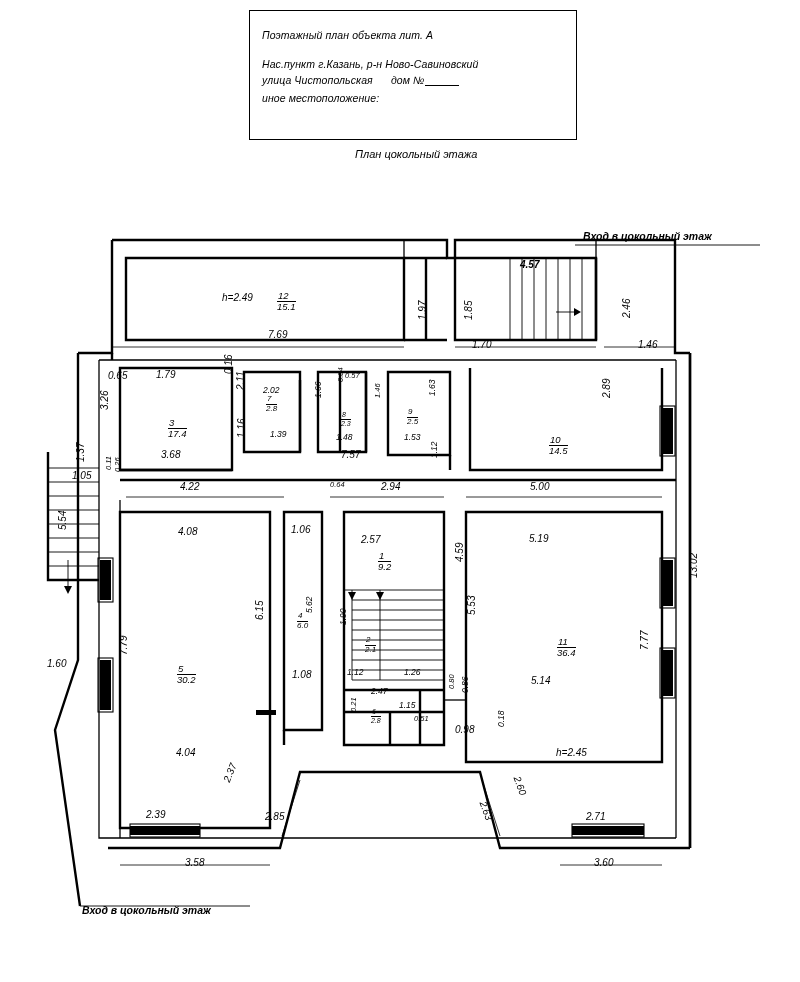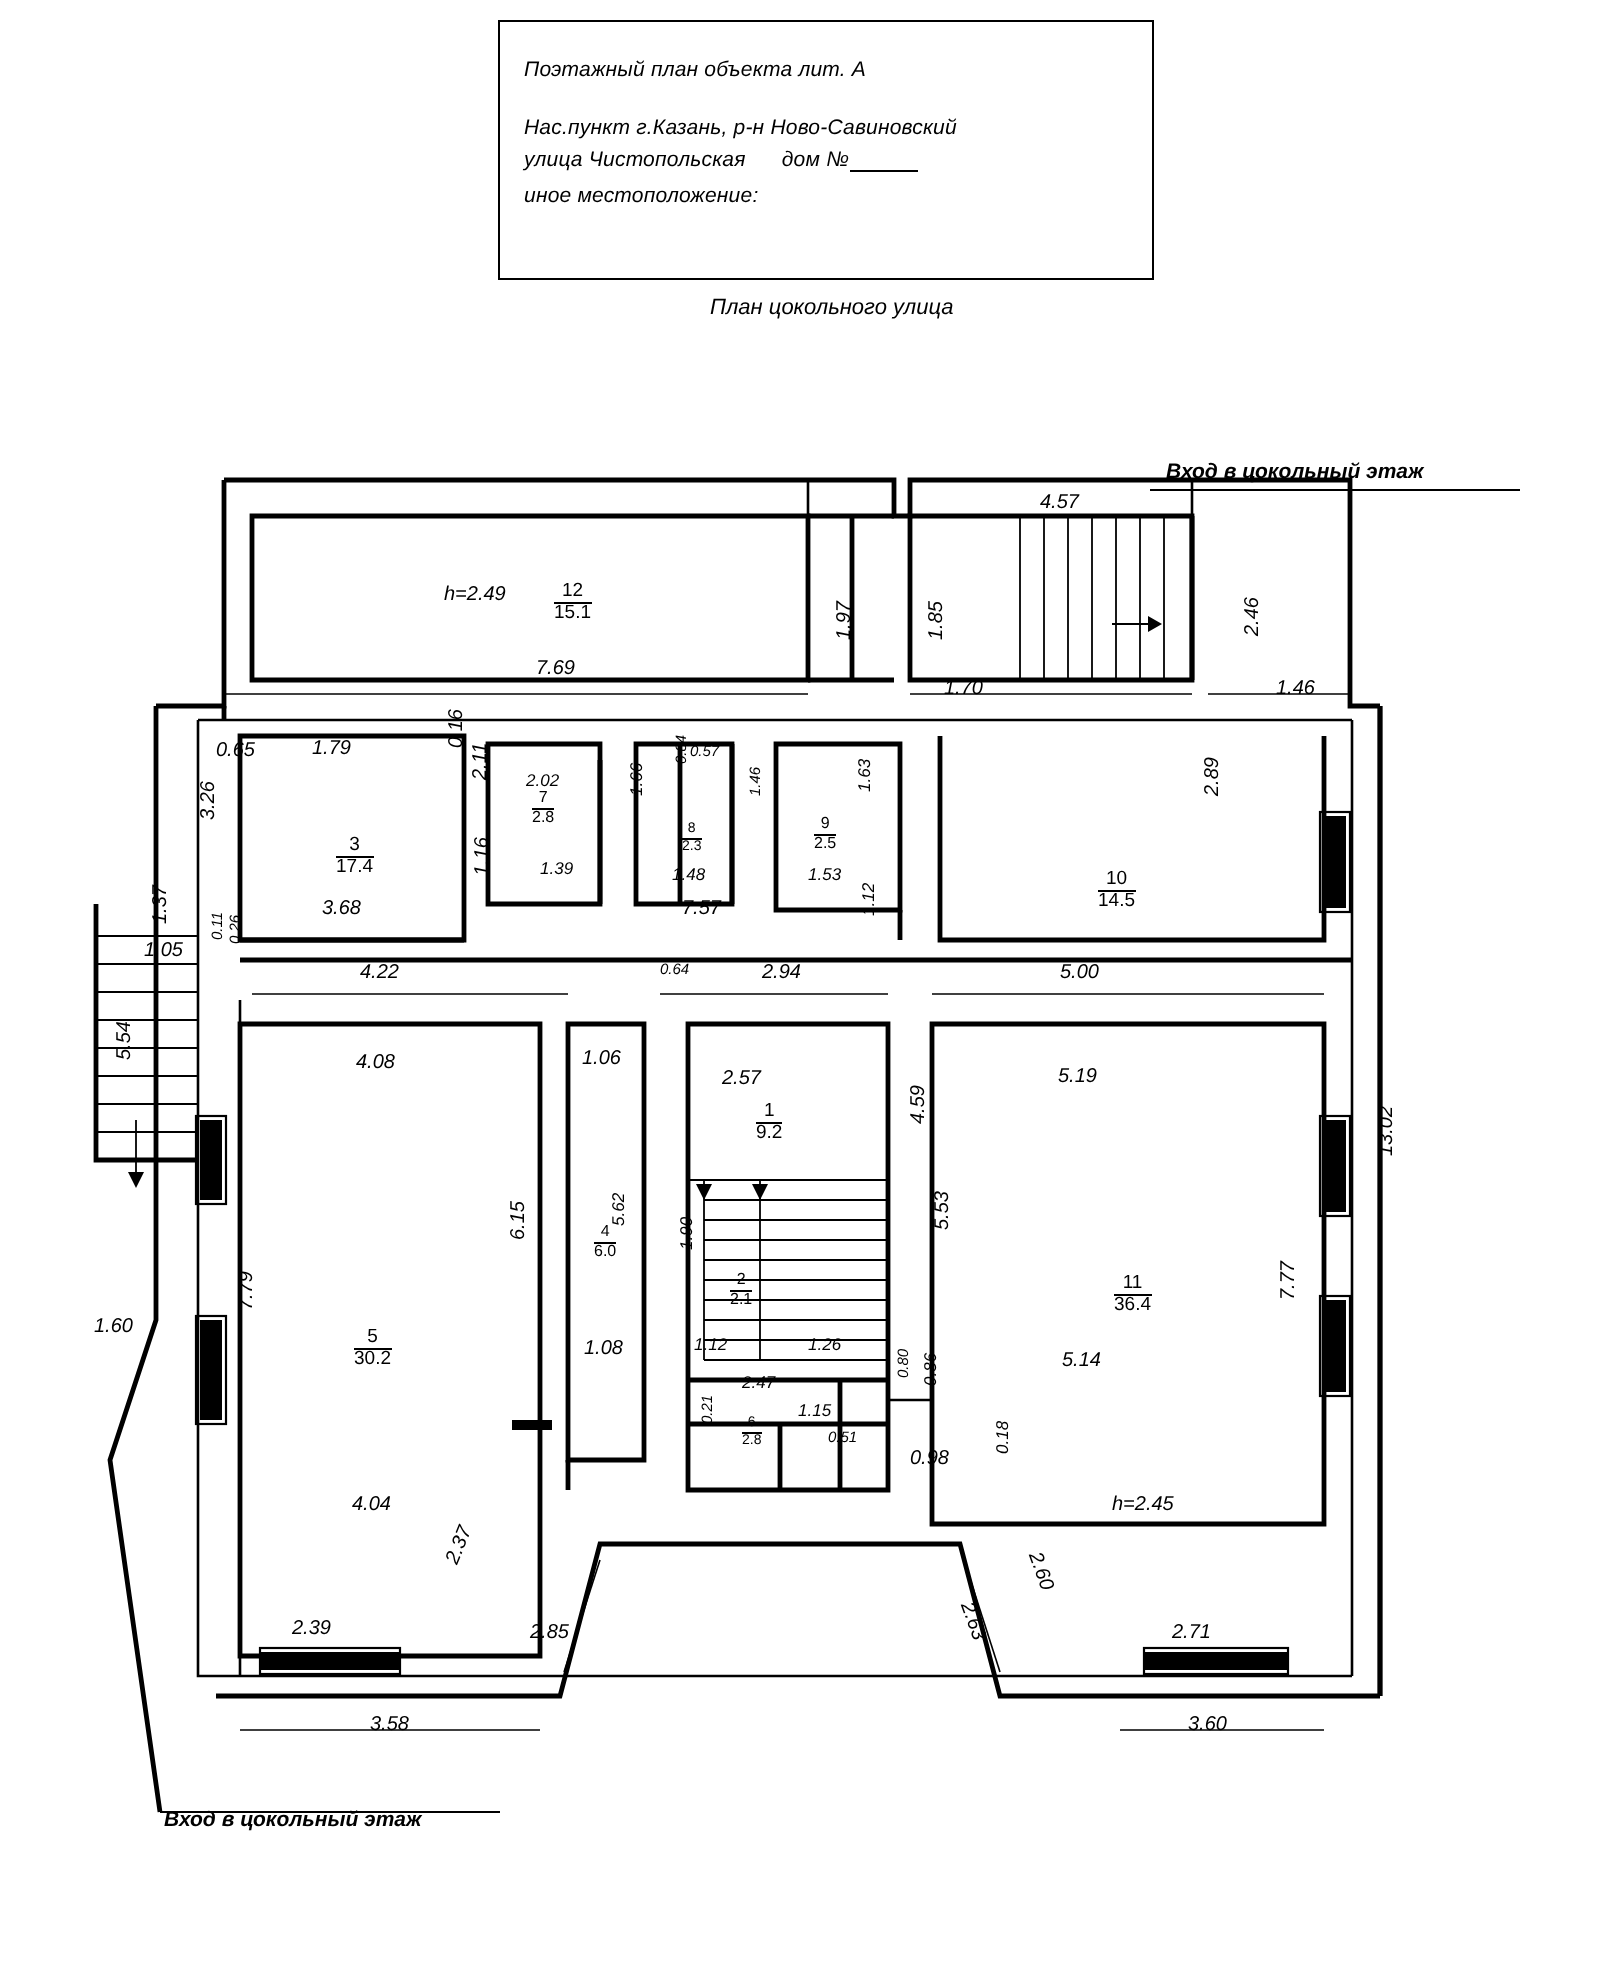--- a/index.html
+++ b/index.html
@@ -66,21 +66,21 @@
     line-height: 1.05;
   }
   .lbl.b { font-weight: bold; font-style: italic; font-size: 10.5px; }
   .lbl.sm { font-size: 8.5px; }
   .lbl.xs { font-size: 7.5px; }
   .rot90 { transform: rotate(-90deg); transform-origin: left top; }
   
   .room {
     position: absolute;
     font-size: 9.5px;
-    text-align: center;
+    font-style: italic;
     line-height: 1.1;
     white-space: nowrap;
   }
   .room .num {
     display: block;
     border-bottom: 1px solid #000;
     padding: 0 1px;
   }
   .room .area { display: block; }
   .room.sm { font-size: 8px; }
@@ -108,21 +108,21 @@
   <div class="title-box">
     <div class="title-line tl1">Поэтажный план объекта лит. А</div>
     <div class="title-line tl2">Нас.пункт г.Казань, р-н Ново-Савиновский</div>
     <div class="title-line tl3">
       <span>улица Чистопольская</span>
       &nbsp;&nbsp;&nbsp;&nbsp;
       <span>дом №</span><span class="underline-blank"></span>
     </div>
     <div class="title-line tl4">иное местоположение:</div>
   </div>
-  <div class="plan-caption">План цокольного улица</div>
+  <div class="plan-caption">План цокольный этажа</div>
 
   <svg class="plan" viewBox="0 0 800 982">
 
     <path class="wall" d="M112,240 L447,240 L447,258 L455,258 L455,240 L675,240 L675,353 L690,353"></path>
     <path class="wall" d="M112,240 L112,353 L78,353"></path>
 
     <path class="wall" d="M78,353 L78,490"></path>
     <path class="wall" d="M690,353 L690,848"></path>
 
     <path class="wall" d="M112,353 L112,360"></path>
@@ -299,21 +299,21 @@
   </div>
   <div class="room xs" style="left:371px; top:708px;">
     <span class="num">6</span>
     <span class="area">2.8</span>
   </div>
   <div class="room" style="left:557px; top:637px;">
     <span class="num">11</span>
     <span class="area">36.4</span>
   </div>
 
-  <div class="lbl" style="left:520px; top:247px;">4.57</div>
+  <div class="lbl" style="left:520px; top:260px;font-weight:bold;">4.57</div>
   <div class="lbl rot90" style="left:418px; top:320px;">1.97</div>
   <div class="lbl rot90" style="left:464px; top:320px;">1.85</div>
   <div class="lbl rot90" style="left:622px; top:318px;">2.46</div>
   <div class="lbl" style="left:268px; top:330px;">7.69</div>
   <div class="lbl" style="left:472px; top:340px;">1.70</div>
   <div class="lbl" style="left:638px; top:340px;">1.46</div>
 
   <div class="lbl" style="left:108px; top:371px;">0.65</div>
   <div class="lbl" style="left:156px; top:370px;">1.79</div>
   <div class="lbl rot90" style="left:224px; top:374px;">0.16</div>

